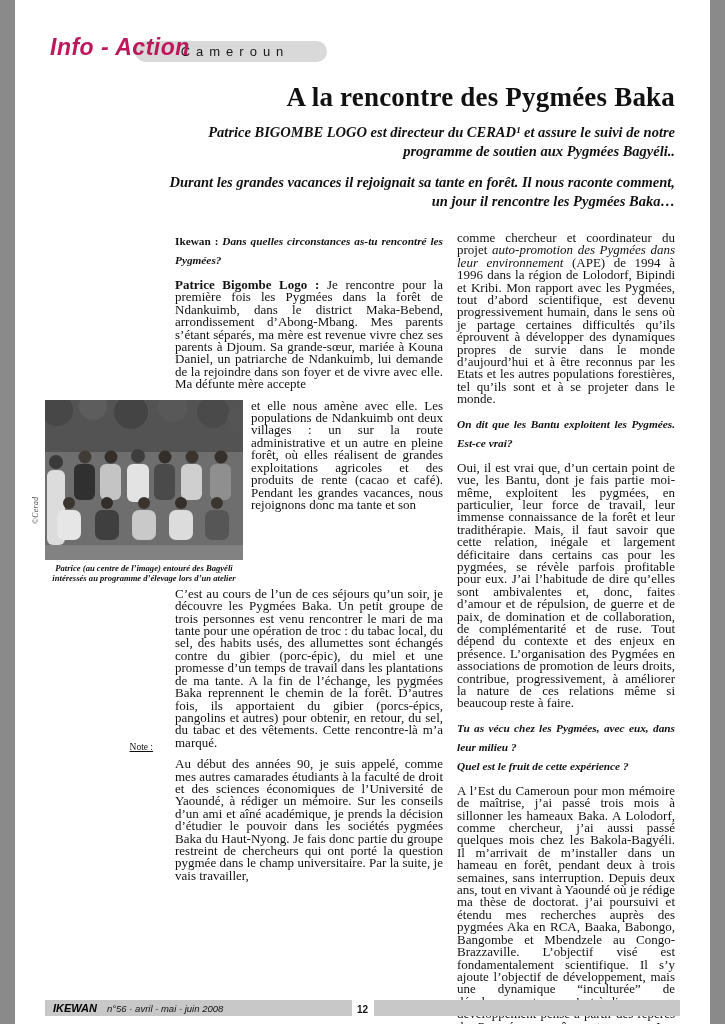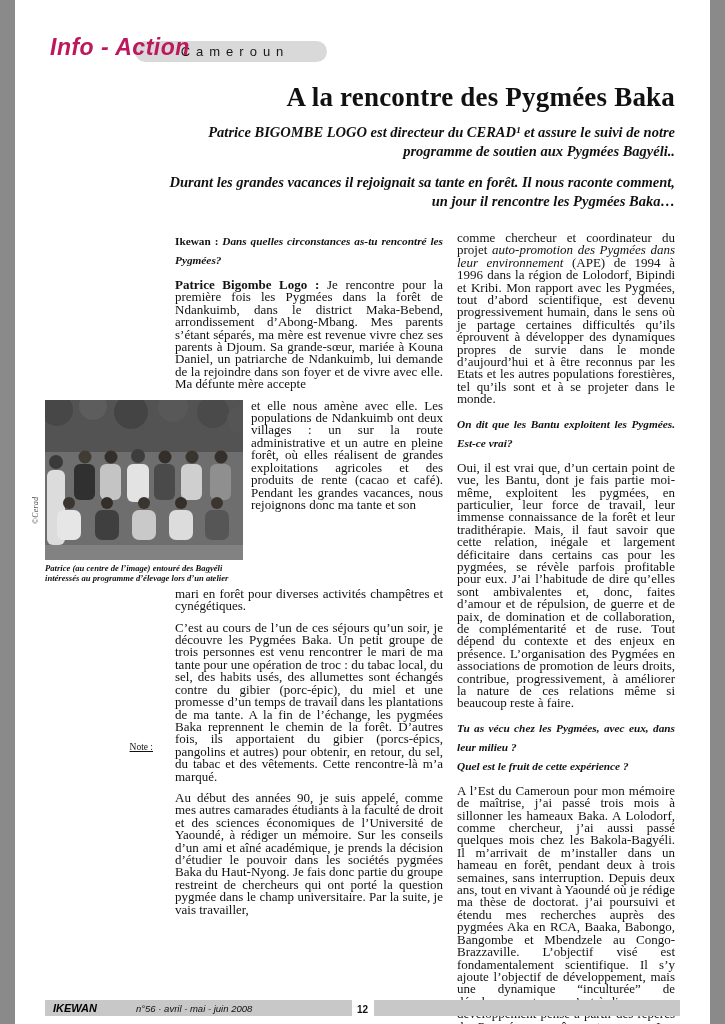--- a/index.html
+++ b/index.html
@@ -51,21 +51,21 @@
   .italic { font-style:italic; }
   
   .photo-row { display:flex; margin-bottom:4px; }
   .photo-figure {
     flex:0 0 198px; width:198px; margin:2px 8px 0 -130px;
     position:relative;
   }
   .photo-frame { width:198px; height:160px; display:block; }
   .photo-caption {
     margin-top:3px; font-size:8.6px; line-height:10.6px;
-    font-weight:700; font-style:italic; text-align:left;
+    font-weight:700; font-style:italic; text-align:center;
   }
   .photo-credit {
     position:absolute; left:-5px; bottom:60px;
     transform:rotate(-90deg); transform-origin:left bottom;
     font-size:7.5px; font-style:italic; color:#444; letter-spacing:0.5px;
     white-space:nowrap;
   }
   .wrapped { flex:1; min-width:0; }
   
   .margin-note {
@@ -76,21 +76,21 @@
   }
   .note-text {
     font-size:8.5px; line-height:10.4px; font-style:italic; color:#222;
   }
   .note-text sup { font-style:normal; font-size:7px; }
   
   .footer-bar {
     position:absolute; left:30px; right:30px; bottom:8px; height:16px;
     background:#c8c8c8; display:flex; align-items:center;
     font-family:"Liberation Sans", sans-serif; font-style:italic;
-    padding-left:8px; box-sizing:border-box;gap:29px;
+    padding-left:8px; box-sizing:border-box;
   }
   .footer-brand { font-weight:700; font-size:11px; color:#000; }
   .footer-issue { font-size:9.5px; margin-left:10px; color:#111; }
   .page-number {
     position:absolute; left:50%; transform:translateX(-50%); bottom:6px;
     background:#ffffff; min-width:22px; height:18px; z-index:3;
     display:flex; align-items:center; justify-content:center;
     font-family:"Liberation Sans", sans-serif; font-weight:700; font-size:10px;
   }
   sup { font-size:70%; line-height:0; }
@@ -157,21 +157,20 @@
               <rect x="124" y="110" width="24" height="30" rx="7" fill="#dcdcdc"></rect>
             <circle cx="172" cy="103" r="6" fill="#3b352f"></circle>
               <rect x="160" y="110" width="24" height="30" rx="7" fill="#565656"></rect>
           </svg>
           <figcaption class="photo-caption">Patrice (au centre de l’image) entouré des Bagyéli intéressés au programme d’élevage lors d’un atelier</figcaption>
           <span class="photo-credit">©Cerad</span>
         </figure>
         <p class="para wrapped">et elle nous amène avec elle. Les populations de Ndankuimb ont deux villages : un sur la route administrative et un autre en pleine forêt, où elles réalisent de grandes exploitations agricoles et des produits de rente (cacao et café). Pendant les grandes vacances, nous rejoignons donc ma tante et son</p>
       </div>
 
-      <p class="para">mari en forêt pour diverses activités champêtres et cynégétiques.</p>
       <p class="para">C’est au cours de l’un de ces séjours qu’un soir, je découvre les Pygmées Baka. Un petit groupe de trois personnes est venu rencontrer le mari de ma tante pour une opération de troc : du tabac local, du sel, des habits usés, des allumettes sont échangés contre du gibier (porc-épic), du miel et une promesse d’un temps de travail dans les plantations de ma tante. A la fin de l’échange, les pygmées Baka reprennent le chemin de la forêt. D’autres fois, ils apportaient du gibier (porcs-épics, pangolins et autres) pour obtenir, en retour, du sel, du tabac et des vêtements. Cette rencontre-là m’a marqué.</p>
       <p class="para">Au début des années 90, je suis appelé, comme mes autres camarades étudiants à la faculté de droit et des sciences économiques de l’Université de Yaoundé, à rédiger un mémoire. Sur les conseils d’un ami et aîné académique, je prends la décision d’étudier le pouvoir dans les sociétés pygmées Baka du Haut-Nyong. Je fais donc partie du groupe restreint de chercheurs qui ont porté la question pygmée dans le champ universitaire. Par la suite, je vais travailler,</p>
     </div>
 
     <div class="col-right">
       <p class="para"><span>comme chercheur et coordinateur du projet </span><span class="italic">auto-promotion des Pygmées dans leur environnement</span><span> (APE) de 1994 à 1996 dans la région de Lolodorf, Bipindi et Kribi. Mon rapport avec les Pygmées, tout d’abord scientifique, est devenu progressivement humain, dans le sens où je partage certaines difficultés qu’ils éprouvent à développer des dynamiques propres de survie dans le monde d’aujourd’hui et à être reconnus par les Etats et les autres populations forestières, tel qu’ils sont et à se projeter dans le monde.</span></p>
 
       <p class="question">On dit que les Bantu exploitent les Pygmées. Est-ce vrai?</p>
 
       <p class="para">Oui, il est vrai que, d’un certain point de vue, les Bantu, dont je fais partie moi-même, exploitent les pygmées, en particulier, leur force de travail, leur immense connaissance de la forêt et leur tradithérapie. Mais, il faut savoir que cette relation, inégale et largement déficitaire dans certains cas pour les pygmées, se révèle parfois profitable pour eux. J’ai l’habitude de dire qu’elles sont ambivalentes et, donc, faites d’amour et de répulsion, de guerre et de paix, de domination et de collaboration, de complémentarité et de ruse. Tout dépend du contexte et des enjeux en présence. L’organisation des Pygmées en associations de promotion de leurs droits, contribue, progressivement, à améliorer la nature de ces relations même si beaucoup reste à faire.</p>

